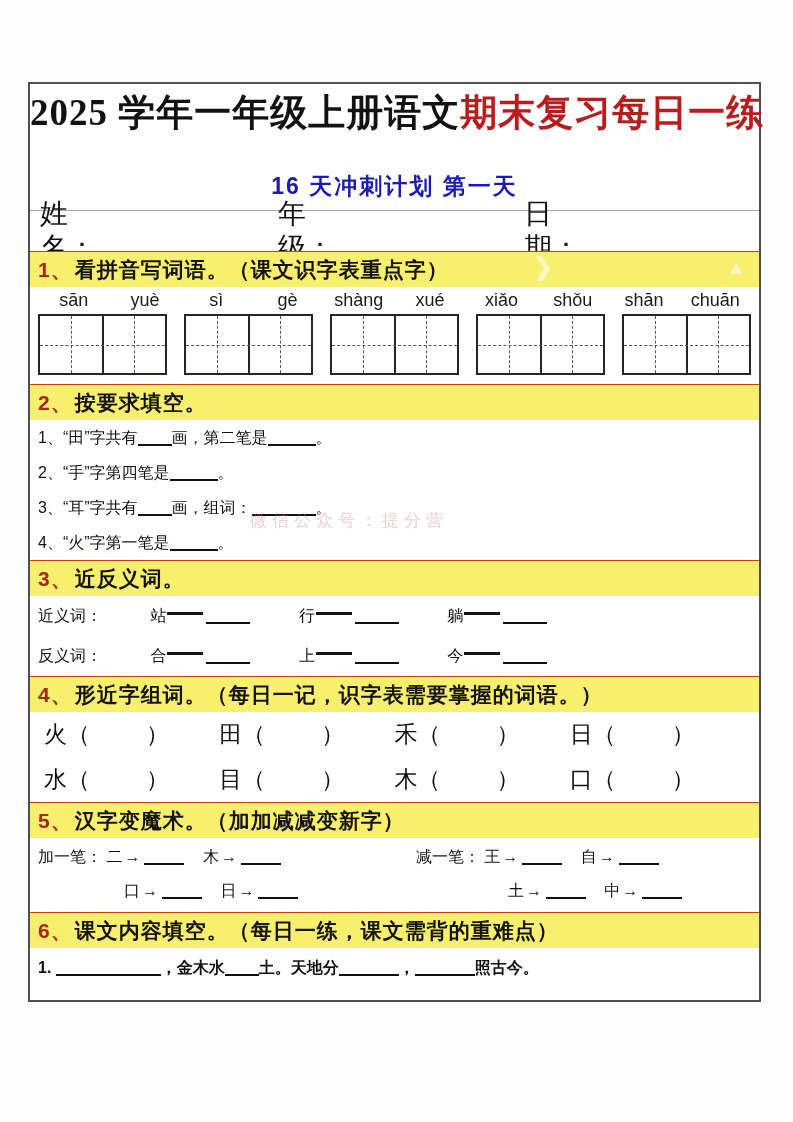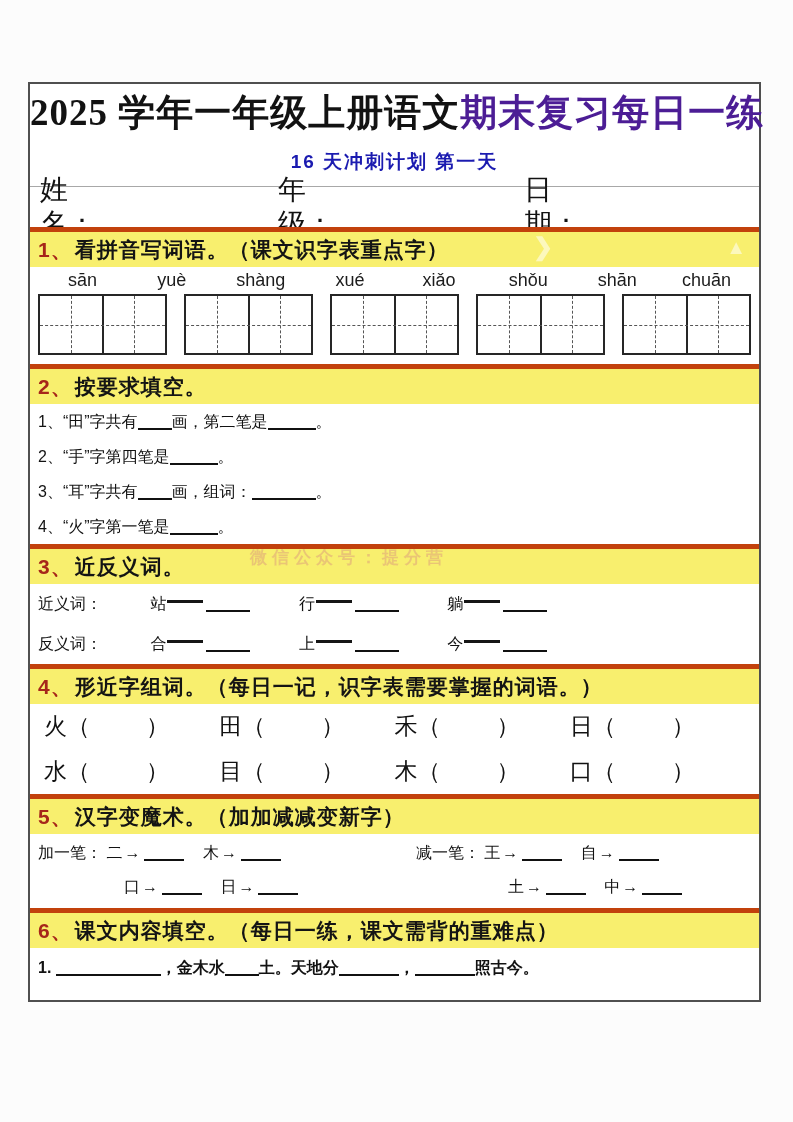--- a/index.html
+++ b/index.html
@@ -10,40 +10,41 @@
   }
   .sheet{
     position:absolute;left:28px;top:82px;width:733px;height:920px;
     border:2px solid #4f4f4f;background:#ffffff;box-sizing:border-box;
   }
   
   .title-row{
     height:58px;line-height:58px;text-align:center;white-space:nowrap;
     font-family:"Liberation Serif", serif;font-weight:800;font-size:37px;letter-spacing:1px;
   }
-  .title-red{color:#4c1d95;margin-top:44px;}
+  .title-red{color:#b91c1c;margin-top:44px;}
   .subtitle-row{
     height:44px;line-height:40px;text-align:center;
-    font-weight:800;font-size:19px;color:#1b1bb0;letter-spacing:2px;
+    font-weight:800;font-size:23px;color:#1b1bb0;letter-spacing:2px;
     border-bottom:1px solid #a8a8a8;
+    margin-top:24px;
   }
   
   .info-row{
     height:40px;display:flex;align-items:center;font-size:28px;
     padding:0 10px;box-sizing:border-box;
   }
   .info-field{display:flex;align-items:flex-end;margin-right:22px;}
   .info-label{line-height:34px;}
   .bl{display:inline-block;border-bottom:2px solid #111;height:1.05em;vertical-align:-3px;}
   .w-name{width:142px;margin-right:18px;}
   .w-grade{width:150px;margin-right:18px;}
   .w-date{width:178px;}
   
   .sec-header{
-    background:#f8ef6e;border-top:5px solid #c2410c;
+    background:#f8ef6e;border-top:1px solid #c2410c;
     font-size:21px;font-weight:700;padding:4px 8px 3px 8px;
     position:relative;letter-spacing:1px;
   }
   .sec-num{color:#a6261a;margin-right:2px;}
   .sec-title{color:#141414;}
   .chev{position:absolute;top:1px;color:rgba(255,255,255,0.55);font-size:24px;font-weight:700;}
   .chev-mid{right:205px;}
   .chev-end{right:12px;font-size:20px;top:4px;}
   
   .pinyin-row{display:flex;padding:3px 8px 0 8px;}
@@ -74,22 +75,22 @@
   .s5-col-left{width:53%;}
   .s5-col-right{width:47%;}
   .s5-indent-l{padding-left:86px;}
   .s5-indent-r{padding-left:92px;}
   .arrow{margin:0 4px 0 2px;}
   .s5-item{margin-right:14px;}
   
   .bl-filled{display:inline-block;border-bottom:2px solid #111;padding:0 8px;text-align:center;}
   
   .watermark{
-    position:absolute;left:220px;top:462px;font-size:17px;letter-spacing:5px;
-    color:rgba(210,130,130,0.38);font-weight:700;pointer-events:none;
+    position:absolute;left:220px;top:425px;font-size:17px;letter-spacing:5px;
+    color:rgba(210,130,130,0.38);font-weight:400;pointer-events:none;
   }
 </style>
 </head>
 <body>
 
 <div class="sheet">
 
   <div class="title-row">
     <span>2025 学年一年级上册语文</span><span class="title-red">期末复习每日一练</span>
   </div>
@@ -114,20 +115,24 @@
     <span class="sec-num">1、</span><span class="sec-title">看拼音写词语。（课文识字表重点字）</span>
     <span class="chev chev-mid">❯</span>
     <span class="chev chev-end">▲</span>
   </div>
   <div class="pinyin-row">
     <span class="pinyin-pair">
         <span class="pinyin-syl">sān</span>
         <span class="pinyin-syl">yuè</span>
       </span>
     <span class="pinyin-pair">
+        <span class="pinyin-syl">sì</span>
+        <span class="pinyin-syl">gè</span>
+      </span>
+    <span class="pinyin-pair">
         <span class="pinyin-syl">shàng</span>
         <span class="pinyin-syl">xué</span>
       </span>
     <span class="pinyin-pair">
         <span class="pinyin-syl">xiǎo</span>
         <span class="pinyin-syl">shǒu</span>
       </span>
     <span class="pinyin-pair">
         <span class="pinyin-syl">shān</span>
         <span class="pinyin-syl">chuān</span>

